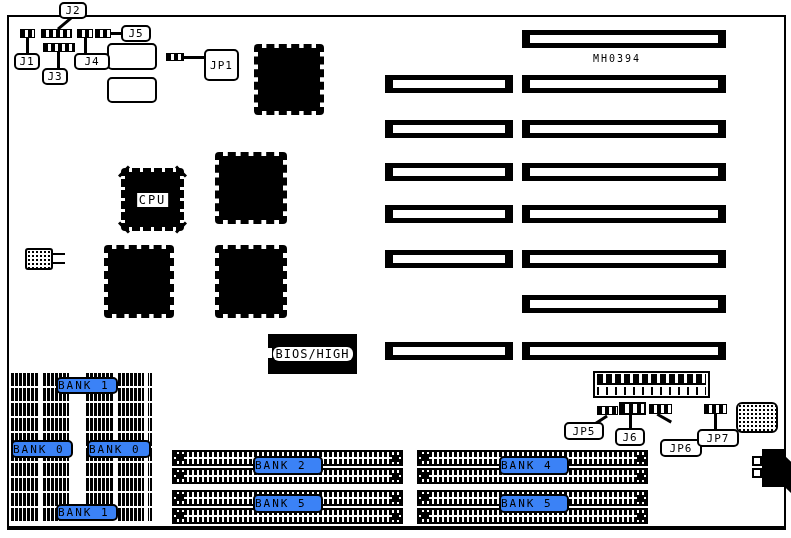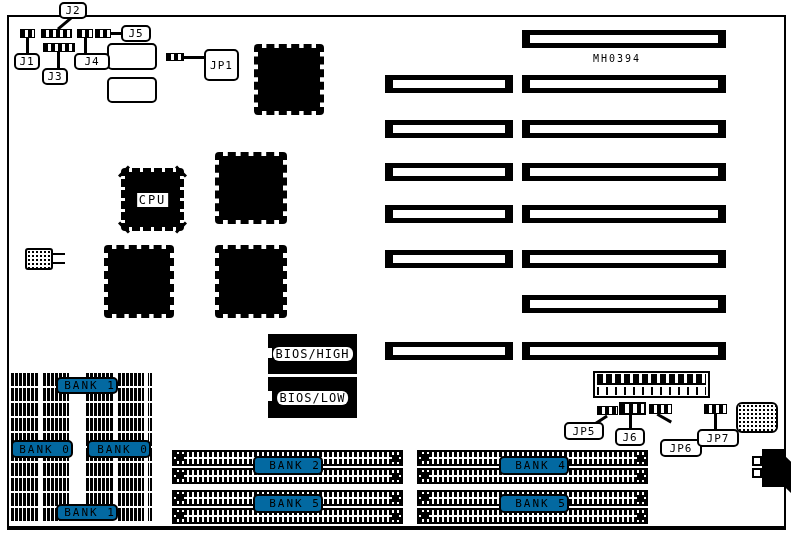--- a/index.html
+++ b/index.html
@@ -61,22 +61,22 @@
   .simm{border:2px solid #000;
      background-image:linear-gradient(0deg,transparent 42%,#fff 42%,#fff 58%,transparent 58%),
                       repeating-linear-gradient(90deg,#000 0 3px,#fff 3px 5px);}
   .simm::before{content:"";position:absolute;left:2px;top:2px;width:8px;height:7px;background:#000;}
   .simm::after{content:"";position:absolute;right:2px;bottom:2px;width:7px;height:7px;background:#000;}
   
   .dipfield{background-image:
       repeating-linear-gradient(0deg,#fff 0 2px,transparent 2px 15px),
       repeating-linear-gradient(90deg,transparent 0 27px,#fff 27px 31px),
       repeating-linear-gradient(90deg,#000 0 3px,#fff 3px 4px);}
-  .banklbl{border:2px solid #000;border-radius:5px;background:#0369a1;display:flex;align-items:center;
-      justify-content:flex-end;font-size:11px;letter-spacing:2px;z-index:20;white-space:nowrap;padding-left:44px;}
+  .banklbl{border:2px solid #000;border-radius:5px;background:#3b82f6;display:flex;align-items:center;
+      justify-content:flex-start;font-size:11px;letter-spacing:2px;z-index:20;white-space:nowrap;}
   .model{font-size:10px;letter-spacing:2px;white-space:nowrap;}
   .lead{background:#000;height:2px;}
   
   .kbconn{background:#000;}
   .kbbevel{background:#000;clip-path:polygon(0 0,100% 18%,100% 100%,0 82%);}
   .kbtab{background:#fff;border:2px solid #000;}
 </style>
 </head>
 <body>
 
@@ -151,23 +151,20 @@
   <div class="abs chip" style="left:104px;top:245px;width:70px;height:73px"></div>
   <div class="abs chip" style="left:215px;top:245px;width:72px;height:73px"></div>
 
   <div class="abs dotted" style="left:25px;top:248px;width:28px;height:22px;border-radius:3px"></div>
   <div class="abs lead" style="left:53px;top:253px;width:12px"></div>
   <div class="abs lead" style="left:53px;top:262px;width:12px"></div>
 
   <div class="abs rom" style="left:268px;top:334px;width:89px;height:40px">
     <div class="clabel"><span>BIOS/HIGH</span></div>
   </div>
-  <div class="abs rom" style="left:268px;top:377px;width:89px;height:41px">
-    <div class="clabel"><span>BIOS/LOW</span></div>
-  </div>
 
 
   <div class="abs pwr" style="left:593px;top:371px;width:117px;height:27px"></div>
 
   <div class="abs jmp" style="left:597px;top:406px;width:21px;height:9px"></div>
   <div class="abs jmp2" style="left:619px;top:402px;width:27px;height:13px"></div>
   <div class="abs jmp" style="left:649px;top:404px;width:23px;height:10px"></div>
   <div class="abs jmp" style="left:704px;top:404px;width:23px;height:10px"></div>
 
   <div class="abs ldh" style="left:592px;top:424px;width:17px;transform:rotate(-33deg)"></div>

